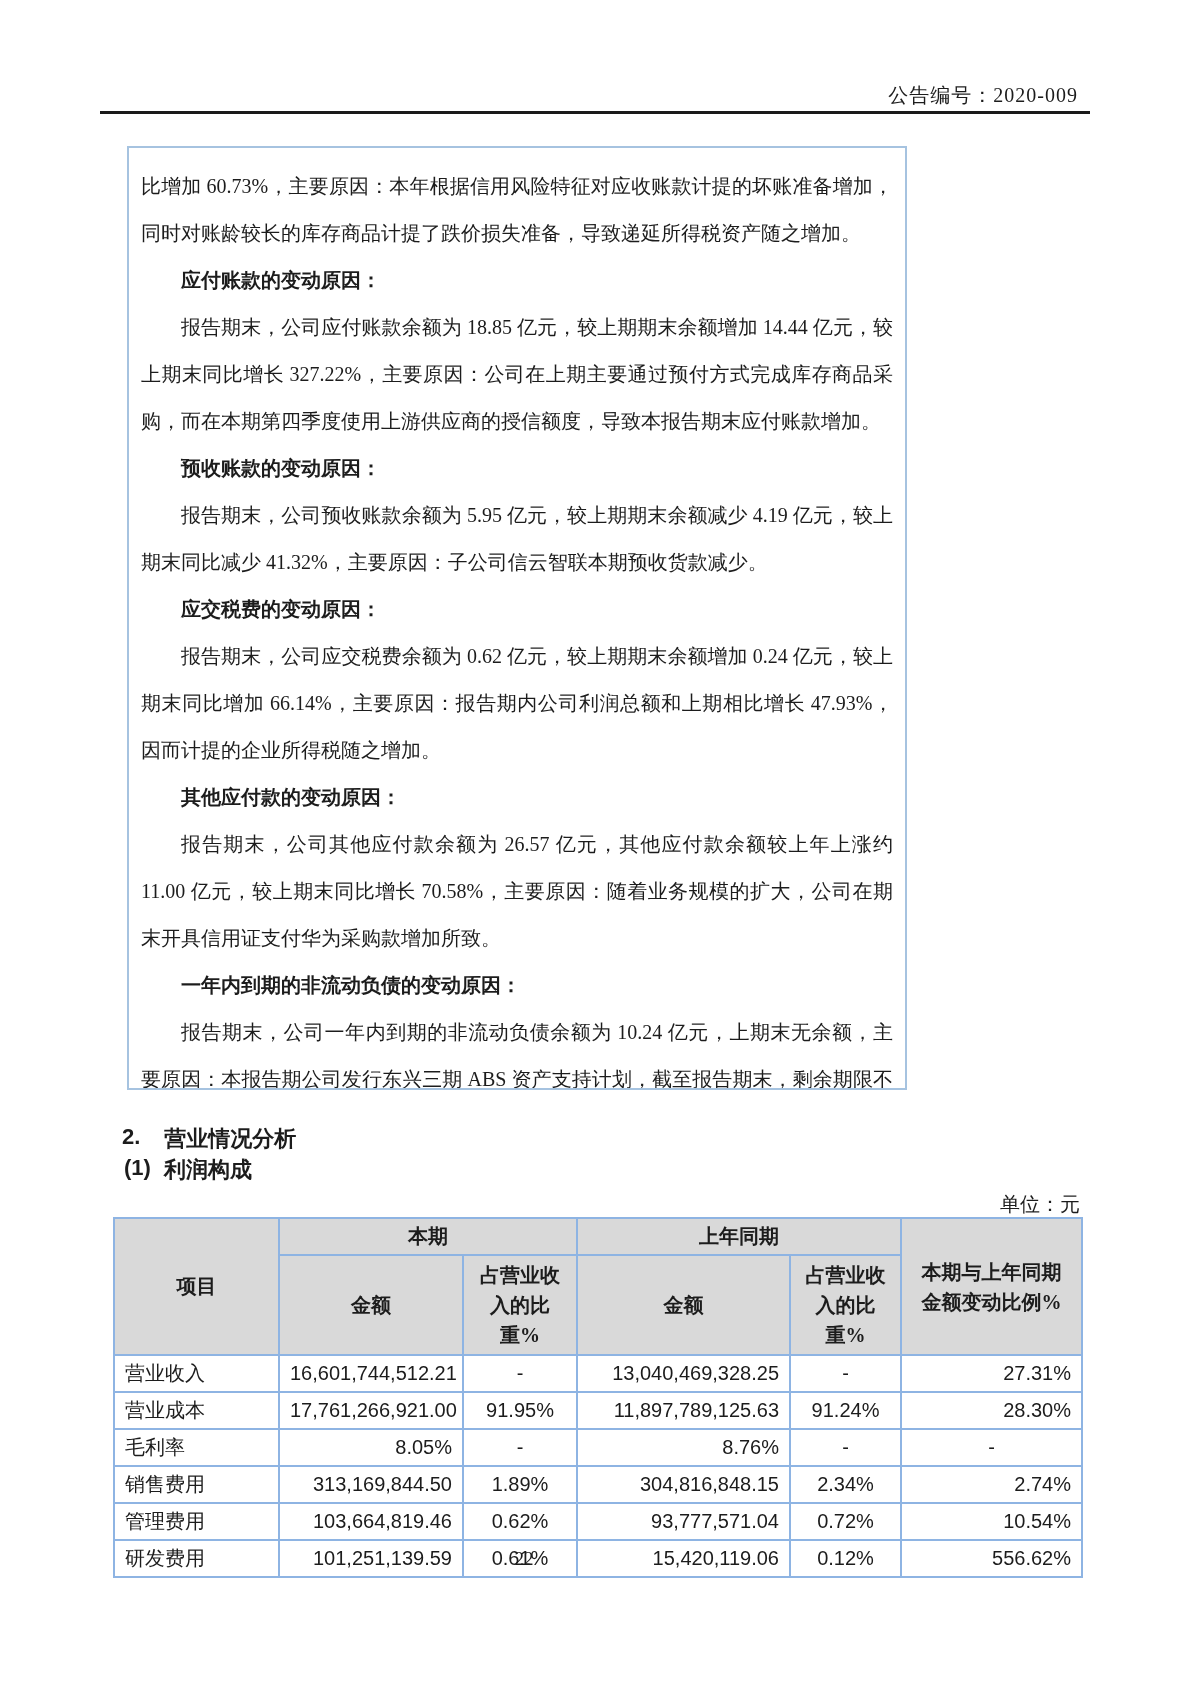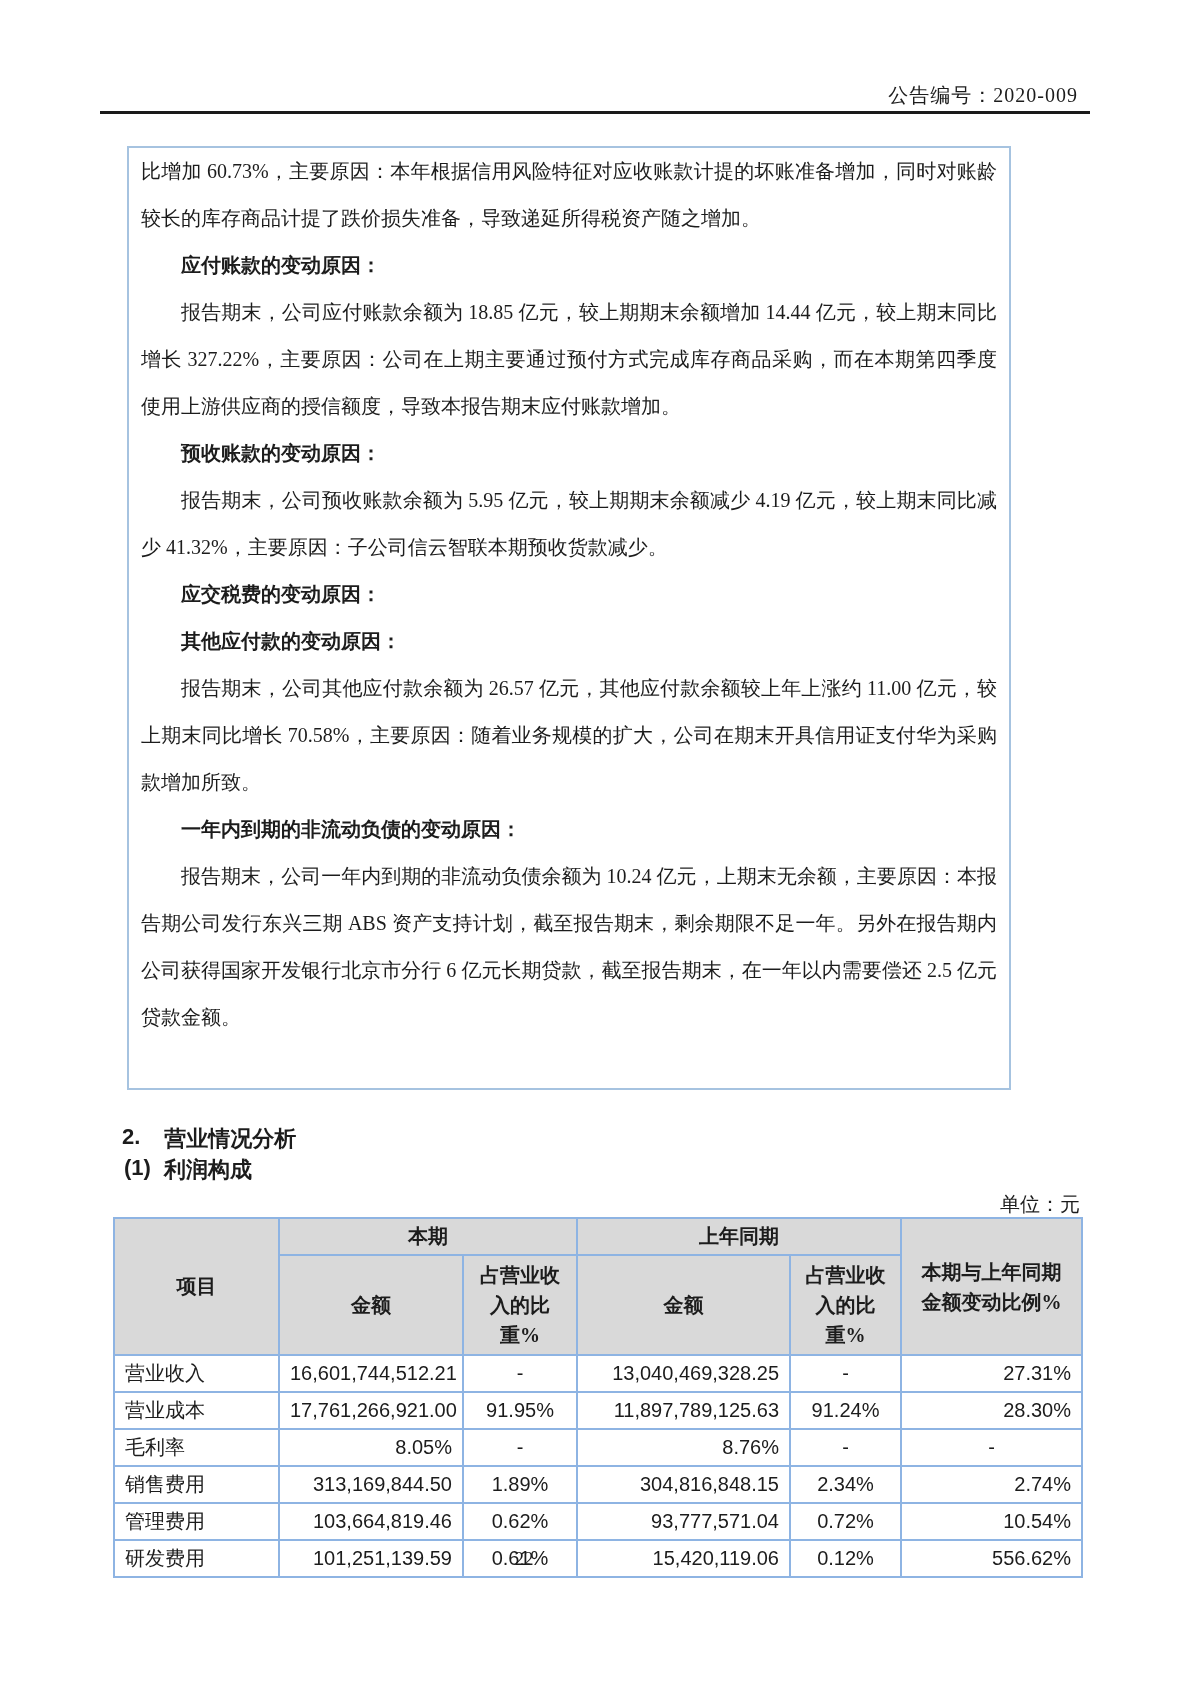--- a/index.html
+++ b/index.html
@@ -25,23 +25,23 @@
     position:absolute;top:82px;right:122px;
     font-size:20px;letter-spacing:1px;
   }
   .rule{
     position:absolute;top:111px;left:100px;
     width:990px;height:2.5px;background:var(--c-rule);
   }
   .content-box{
     position:absolute;left:127px;top:146px;
     box-sizing:border-box;
-    width:884px;height:944px;
+    width:780px;height:944px;
     border:2px solid var(--c-box_border);
-    padding:0 12px;
+    padding:15px 12px;
     overflow:hidden;
   }
   .content-box p{
     margin:0;
     font-size:20px;
     line-height:47px;
     text-align:justify;
     text-indent:2em;
   }
   .content-box p.body-continued{text-indent:0;}
@@ -118,20 +118,21 @@
   <div class="rule"></div>
 
   <div class="content-box">
     <div>
         <p class="body-continued">比增加 60.73%，主要原因：本年根据信用风险特征对应收账款计提的坏账准备增加，同时对账龄较长的库存商品计提了跌价损失准备，导致递延所得税资产随之增加。</p>
         <p class="heading">应付账款的变动原因：</p>
         <p class="body">报告期末，公司应付账款余额为 18.85 亿元，较上期期末余额增加 14.44 亿元，较上期末同比增长 327.22%，主要原因：公司在上期主要通过预付方式完成库存商品采购，而在本期第四季度使用上游供应商的授信额度，导致本报告期末应付账款增加。</p>
         <p class="heading">预收账款的变动原因：</p>
         <p class="body">报告期末，公司预收账款余额为 5.95 亿元，较上期期末余额减少 4.19 亿元，较上期末同比减少 41.32%，主要原因：子公司信云智联本期预收货款减少。</p>
         <p class="heading">应交税费的变动原因：</p>
+        <p class="body">报告期末，公司应交税费余额为 0.62 亿元，较上期期末余额增加 0.24 亿元，较上期末同比增加 66.14%，主要原因：报告期内公司利润总额和上期相比增长 47.93%，因而计提的企业所得税随之增加。</p>
         <p class="heading">其他应付款的变动原因：</p>
         <p class="body">报告期末，公司其他应付款余额为 26.57 亿元，其他应付款余额较上年上涨约 11.00 亿元，较上期末同比增长 70.58%，主要原因：随着业务规模的扩大，公司在期末开具信用证支付华为采购款增加所致。</p>
         <p class="heading">一年内到期的非流动负债的变动原因：</p>
         <p class="body">报告期末，公司一年内到期的非流动负债余额为 10.24 亿元，上期末无余额，主要原因：本报告期公司发行东兴三期 ABS 资产支持计划，截至报告期末，剩余期限不足一年。另外在报告期内公司获得国家开发银行北京市分行 6 亿元长期贷款，截至报告期末，在一年以内需要偿还 2.5 亿元贷款金额。</p>
       </div>
   </div>
 
   <div class="section-heading">
     <span>2.</span>
     <span>营业情况分析</span>

